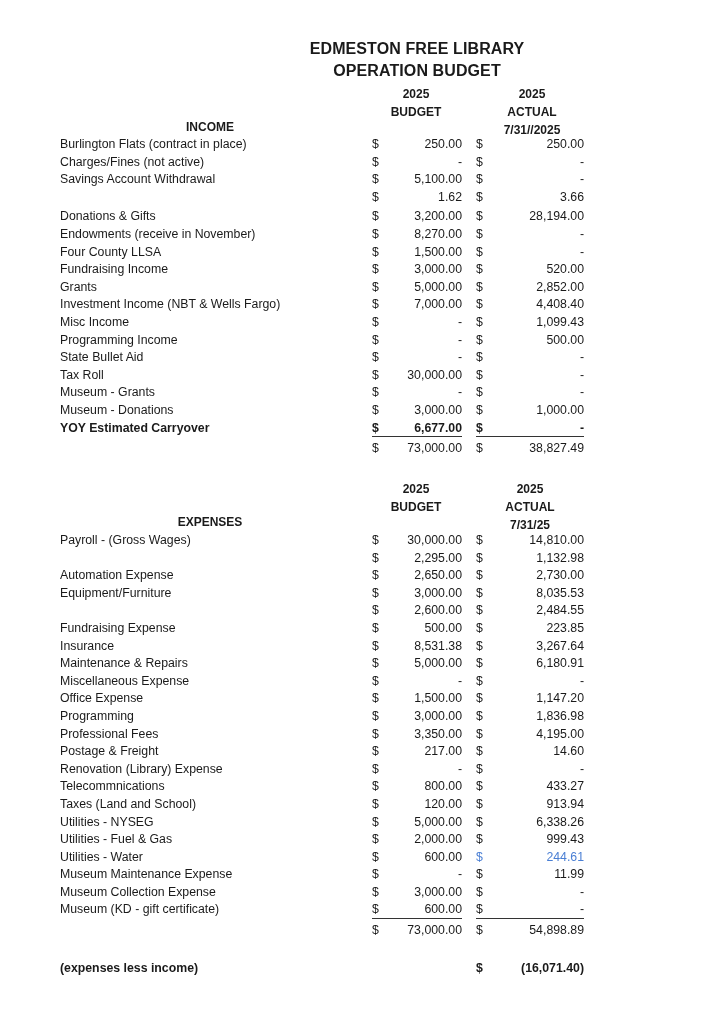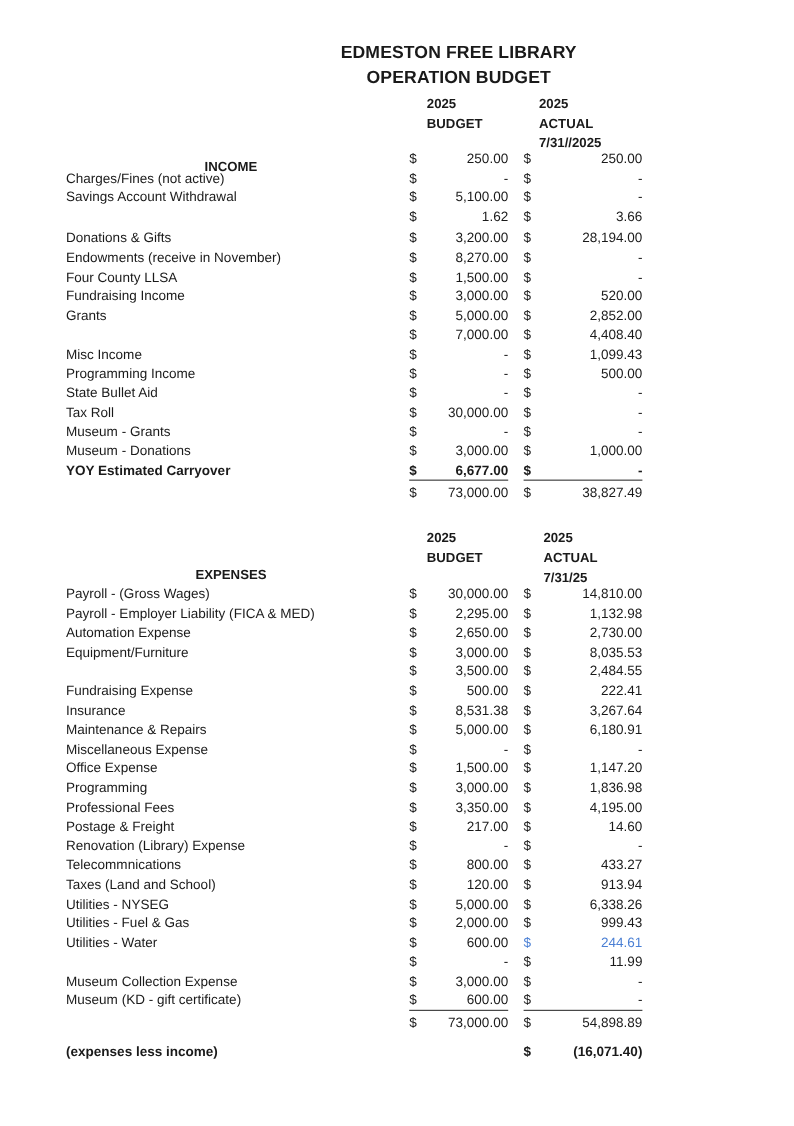--- a/index.html
+++ b/index.html
@@ -8,21 +8,21 @@
       font-family: "Liberation Sans", "DejaVu Sans", sans-serif;
       color: #1a1a1a;
     }
     .title {
       position: absolute; left: 0; width: 722px; text-align: center;
       font-weight: bold; font-size: 16px; letter-spacing: 0.1px;
     }
     .title.l1 { top: 40px; left: 56px; }
     .title.l2 { top: 62px; left: 56px; }
     .colhead {
-      position: absolute; font-weight: bold; font-size: 12px; text-align: left;
+      position: absolute; font-weight: bold; font-size: 12px; text-align: center;
       line-height: 18px;
     }
     .section-head {
       position: absolute; font-weight: bold; font-size: 12px; text-align: center;
       width: 120px;
     }
     .rows { position: absolute; left: 60px; width: 540px; }
     .row {
       position: relative; height: 17.6px; font-size: 12.3px; line-height: 17.6px;
       white-space: nowrap;
@@ -52,24 +52,25 @@
 
 <div class="colhead" style="left:388px; top:85px; width:56px;">
   <div>2025</div>
   <div>BUDGET</div>
 </div>
 <div class="colhead" style="left:490px; top:85px; width:84px;">
   <div>2025</div>
   <div>ACTUAL</div>
   <div>7/31//2025</div>
 </div>
-<div class="section-head" style="left:150px; top:120px;margin-top:24px;">INCOME</div>
+<div class="section-head" style="left:150px; top:120px;">INCOME</div>
 
 <div class="rows" id="income-rows" style="top:136px;">
     <div class="row">
+      <span class="label">Burlington Flats (contract in place)</span>
       <span class="d1">$</span>
       <span class="v1">250.00</span>
       <span class="d2">$</span>
       <span class="v2">250.00</span>
     </div>
     <div class="row">
       <span class="label">Charges/Fines (not active)</span>
       <span class="d1">$</span>
       <span class="v1">-</span>
       <span class="d2">$</span>
@@ -118,20 +119,21 @@
       <span class="v2">520.00</span>
     </div>
     <div class="row">
       <span class="label">Grants</span>
       <span class="d1">$</span>
       <span class="v1">5,000.00</span>
       <span class="d2">$</span>
       <span class="v2">2,852.00</span>
     </div>
     <div class="row">
+      <span class="label">Investment Income (NBT &amp; Wells Fargo)</span>
       <span class="d1">$</span>
       <span class="v1">7,000.00</span>
       <span class="d2">$</span>
       <span class="v2">4,408.40</span>
     </div>
     <div class="row">
       <span class="label">Misc Income</span>
       <span class="d1">$</span>
       <span class="v1">-</span>
       <span class="d2">$</span>
@@ -202,21 +204,20 @@
 
 <div class="rows" id="expense-rows" style="top:532px;">
     <div class="row">
       <span class="label">Payroll - (Gross Wages)</span>
       <span class="d1">$</span>
       <span class="v1">30,000.00</span>
       <span class="d2">$</span>
       <span class="v2">14,810.00</span>
     </div>
     <div class="row">
-      <span class="label">Payroll - Employer Liability (FICA &amp; MED)</span>
       <span class="d1">$</span>
       <span class="v1">2,295.00</span>
       <span class="d2">$</span>
       <span class="v2">1,132.98</span>
     </div>
     <div class="row">
       <span class="label">Automation Expense</span>
       <span class="d1">$</span>
       <span class="v1">2,650.00</span>
       <span class="d2">$</span>
@@ -224,30 +225,30 @@
     </div>
     <div class="row">
       <span class="label">Equipment/Furniture</span>
       <span class="d1">$</span>
       <span class="v1">3,000.00</span>
       <span class="d2">$</span>
       <span class="v2">8,035.53</span>
     </div>
     <div class="row">
       <span class="d1">$</span>
-      <span class="v1">3,500.00</span>
+      <span class="v1">2,600.00</span>
       <span class="d2">$</span>
       <span class="v2">2,484.55</span>
     </div>
     <div class="row">
       <span class="label">Fundraising Expense</span>
       <span class="d1">$</span>
       <span class="v1">500.00</span>
       <span class="d2">$</span>
-      <span class="v2">222.41</span>
+      <span class="v2">223.85</span>
     </div>
     <div class="row">
       <span class="label">Insurance</span>
       <span class="d1">$</span>
       <span class="v1">8,531.38</span>
       <span class="d2">$</span>
       <span class="v2">3,267.64</span>
     </div>
     <div class="row">
       <span class="label">Maintenance  &amp; Repairs</span>
@@ -327,20 +328,21 @@
       <span class="v2">999.43</span>
     </div>
     <div class="row">
       <span class="label">Utilities - Water</span>
       <span class="d1">$</span>
       <span class="v1">600.00</span>
       <span class="d2 blue">$</span>
       <span class="v2 blue">244.61</span>
     </div>
     <div class="row">
+      <span class="label">Museum Maintenance Expense</span>
       <span class="d1">$</span>
       <span class="v1">-</span>
       <span class="d2">$</span>
       <span class="v2">11.99</span>
     </div>
     <div class="row">
       <span class="label">Museum Collection Expense</span>
       <span class="d1">$</span>
       <span class="v1">3,000.00</span>
       <span class="d2">$</span>
@@ -354,18 +356,18 @@
       <span class="v2">-</span>
       <span class="uline1"></span>
       <span class="uline2"></span>
     </div>
     <div class="row" style="margin-top: 3px;">
       <span class="d1">$</span>
       <span class="v1">73,000.00</span>
       <span class="d2">$</span>
       <span class="v2">54,898.89</span>
     </div>
-    <div class="row bold" style="margin-top: 8px;">
+    <div class="row bold" style="margin-top: 20px;">
       <span class="label">(expenses less income)</span>
       <span class="d2">$</span>
       <span class="v2">(16,071.40)</span>
     </div>
   </div>
 
 </body></html>

